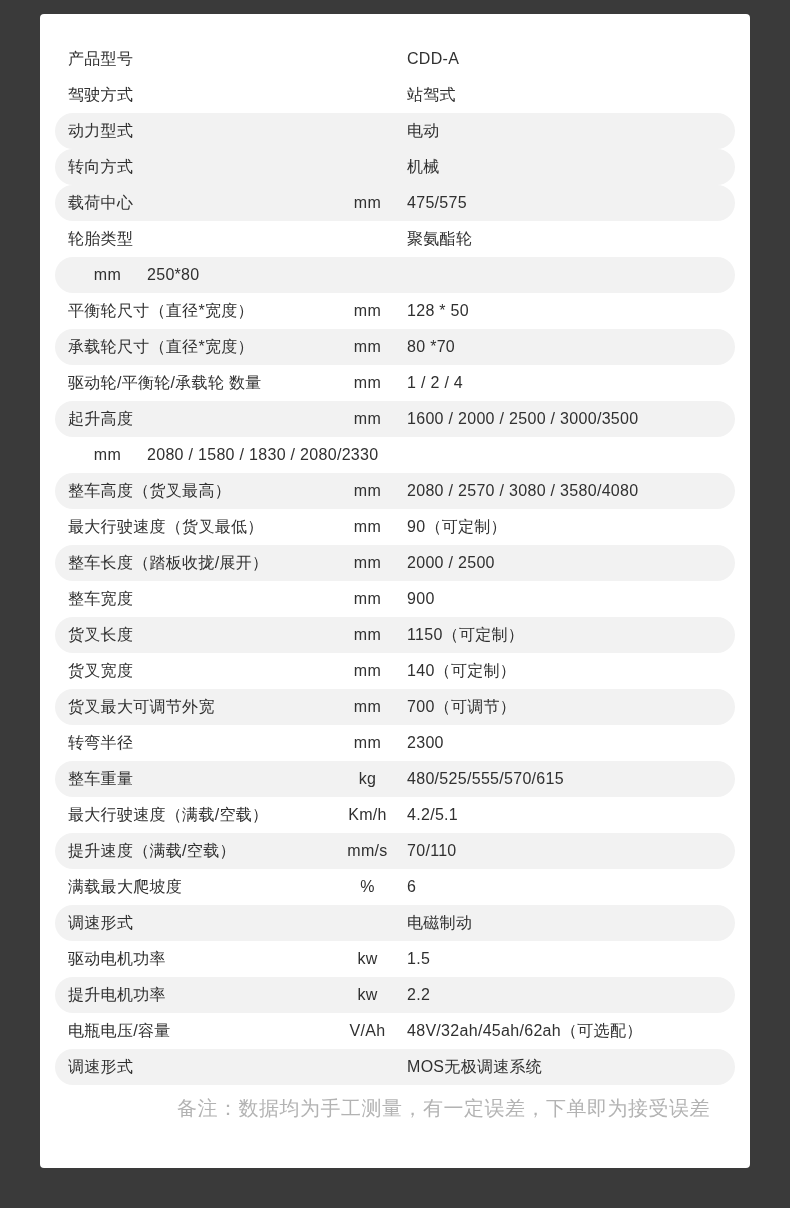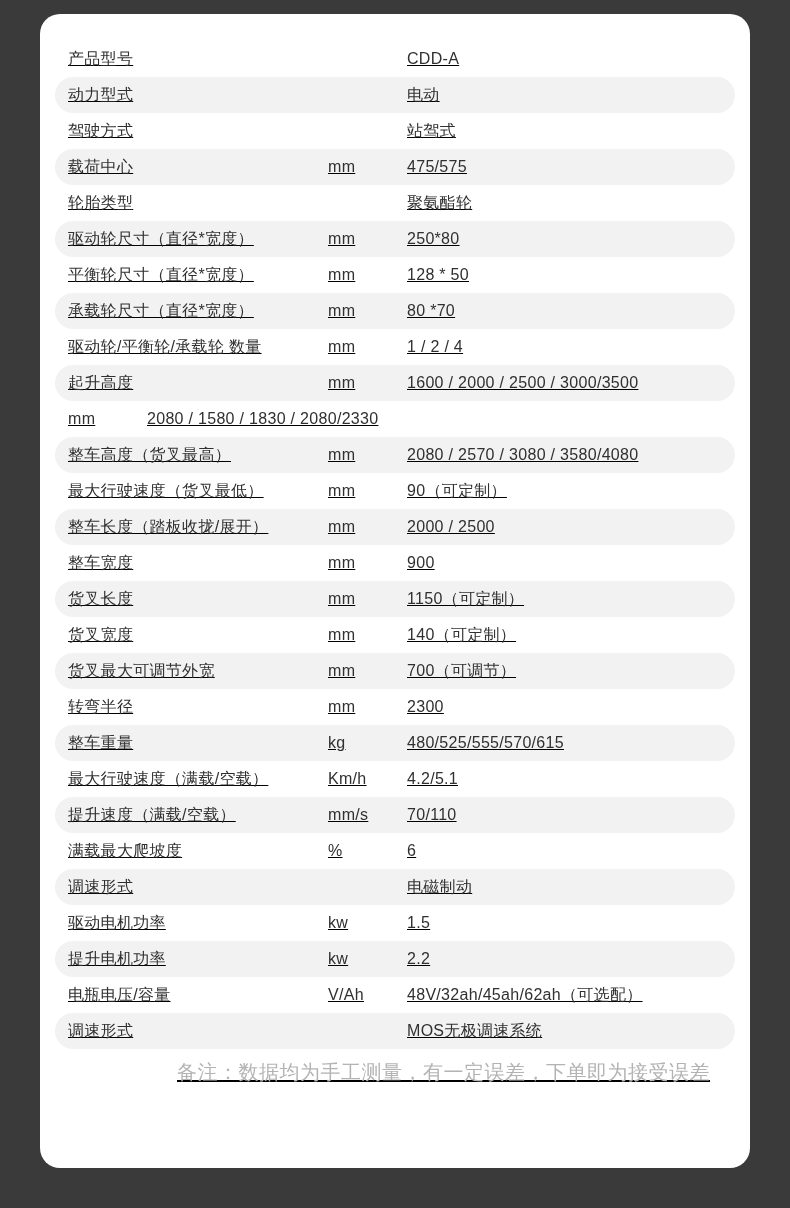--- a/index.html
+++ b/index.html
@@ -8,40 +8,39 @@
     background: #3a3a3a;
     font-family: "Liberation Sans", sans-serif;
     position: relative;
     overflow: hidden;
   }
   .card {
     position: absolute;
     left: 40px; top: 14px;
     width: 710px; height: 1154px;
     background: #ffffff;
-    border-radius: 20px;
+    border-radius: 4px;
     padding-top: 27px;
-    text-decoration: underline;
   }
   .spec-table { display: block; }
   .row {
     height: 36px;
     margin: 0 15px;
     padding: 0 13px;
     border-radius: 18px;
     display: flex;
     align-items: center;
     font-size: 16px;
     color: #303030;
     letter-spacing: 0.3px;
     white-space: nowrap;
   }
   .row.alt { background: #f2f2f2; }
   .cell-label { width: 260px; flex: 0 0 260px; }
-  .cell-unit  { width: 79px;  flex: 0 0 79px; }
+  .cell-unit  { width: 79px;  flex: 0 0 79px; text-align: center; }
   .cell-value { flex: 1; }
   .note {
     margin-top: 10px;
     padding-right: 40px;
     text-align: right;
     font-size: 20px;
     color: #b3b3b3;
     letter-spacing: 0.5px;
   }
 </style>
@@ -49,48 +48,52 @@
 <body>
 
 <div class="card">
   <div class="spec-table" id="spec-table">
   <div class="row">
     <span class="cell-label">产品型号</span>
     <span class="cell-unit"></span>
     <span class="cell-value">CDD-A</span>
   </div>
 
+  <div class="row">
+    <span class="cell-label">驾驶方式</span>
+    <span class="cell-unit"></span>
+    <span class="cell-value">站驾式</span>
+  </div>
+
   <div class="row alt">
     <span class="cell-label">动力型式</span>
     <span class="cell-unit"></span>
     <span class="cell-value">电动</span>
   </div>
 
-  <div class="row">
-    <span class="cell-label">驾驶方式</span>
-    <span class="cell-unit"></span>
-    <span class="cell-value">站驾式</span>
-  </div>
-
+  <div class="row alt">
+    <span class="cell-label">转向方式</span>
+    <span class="cell-unit"></span>
+    <span class="cell-value">机械</span>
+  </div>
 
 
   <div class="row alt">
     <span class="cell-label">载荷中心</span>
     <span class="cell-unit">mm</span>
     <span class="cell-value">475/575</span>
   </div>
 
   <div class="row">
     <span class="cell-label">轮胎类型</span>
     <span class="cell-unit"></span>
     <span class="cell-value">聚氨酯轮</span>
   </div>
 
   <div class="row alt">
-    <span class="cell-label">驱动轮尺寸（直径*宽度）</span>
     <span class="cell-unit">mm</span>
     <span class="cell-value">250*80</span>
   </div>
 
   <div class="row">
     <span class="cell-label">平衡轮尺寸（直径*宽度）</span>
     <span class="cell-unit">mm</span>
     <span class="cell-value">128 * 50</span>
   </div>
 

